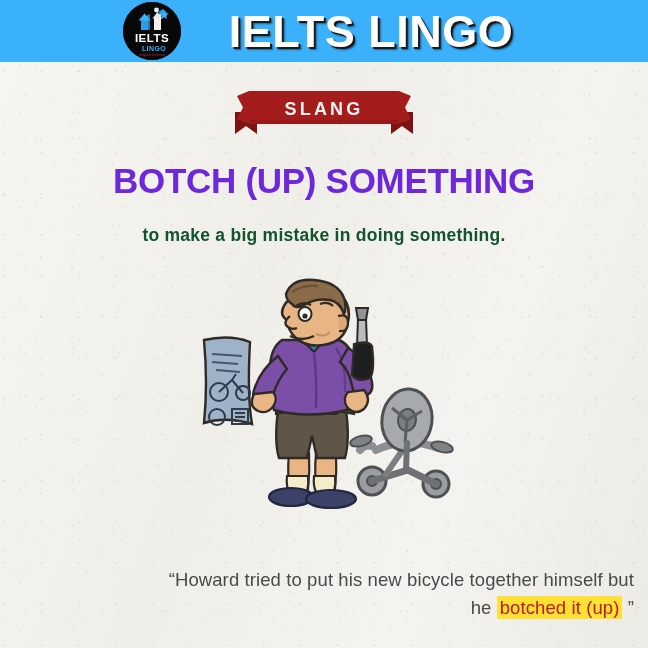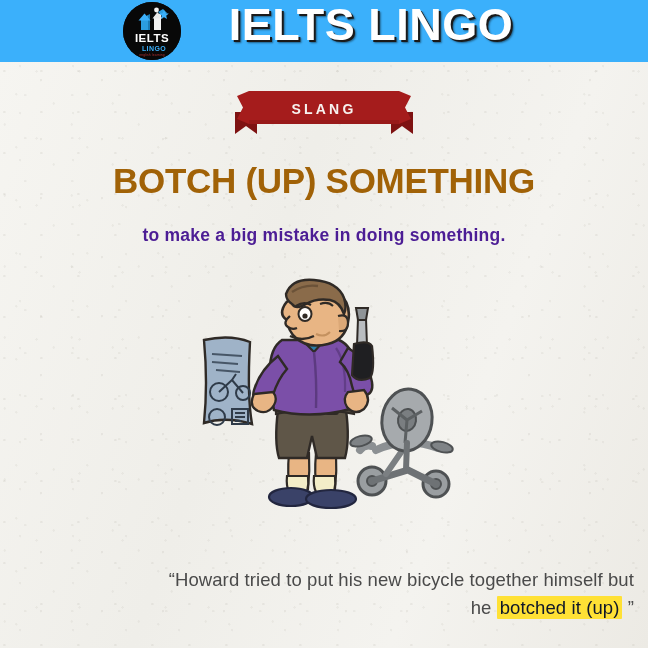--- a/index.html
+++ b/index.html
@@ -26,69 +26,69 @@
       linear-gradient(110deg,#f6f5f1 0%,#efeee9 40%,#f4f3ef 70%,#eceae4 100%);
     background-size:37px 41px,53px 47px,61px 59px,43px 67px,71px 53px,47px 43px,59px 61px,67px 71px,100% 100%;
   }
 
   
   .header{
     position:absolute;left:0;top:0;width:648px;height:62px;
     background:#3bb0fb;display:flex;align-items:center;justify-content:center;
     overflow:hidden;
   }
-  .brand-wrap{display:flex;gap:4px;transform:translateX(-6px);}
+  .brand-wrap{display:flex;align-items:center;gap:4px;transform:translateX(-6px);}
   .logo{
     position:relative;width:58px;height:58px;border-radius:50%;
     background:radial-gradient(circle at 42% 36%,#1b1b1b 0%,#070707 70%,#000 100%);
     flex:0 0 auto;display:block;
   }
   .logo svg{position:absolute;left:0;top:0;}
   .brand-title{
     color:#ffffff;font-size:45px;font-weight:700;letter-spacing:.5px;
     line-height:1;font-family:"Liberation Sans",sans-serif;
     text-shadow:2px 2px 0 #1a1a1a, 3px 3px 2px rgba(0,0,0,.45);
     white-space:nowrap;
     margin-left:44px;
   }
 
   
   .ribbon{position:absolute;left:50%;top:88px;transform:translateX(-50%);width:186px;height:48px;}
   .ribbon svg{display:block;}
   .ribbon-label{
     position:absolute;left:0;top:0;width:186px;height:42px;
     display:flex;align-items:center;justify-content:center;
-    color:#f7f2ef;font-size:14px;font-weight:600;letter-spacing:3.2px;
+    color:#f7f2ef;font-size:18px;font-weight:600;letter-spacing:3.2px;
     font-family:"Liberation Sans",sans-serif;
   }
 
   
   .term{
     position:absolute;left:0;top:163px;width:648px;text-align:center;
-    color:#a16207;font-size:35px;font-weight:700;letter-spacing:-.3px;
+    color:#6d28d9;font-size:35px;font-weight:700;letter-spacing:-.3px;
     font-family:"Liberation Sans",sans-serif;line-height:1.05;
   }
   .definition{
     position:absolute;left:0;top:225px;width:648px;text-align:center;
-    color:#4c1d95;font-size:17.5px;font-weight:700;letter-spacing:.25px;
+    color:#14532d;font-size:17.5px;font-weight:700;letter-spacing:.25px;
     font-family:"Liberation Sans",sans-serif;
   }
 
   
   .illustration{position:absolute;left:186px;top:278px;width:290px;height:235px;}
   .illustration svg{display:block;}
 
   
   .quote{
     position:absolute;left:14px;top:566px;width:620px;text-align:right;
     color:#4a4a4a;font-size:18.5px;line-height:1.5;letter-spacing:.1px;
     font-family:"Liberation Sans",sans-serif;
   }
   .quote .hl{
-    background:#ffe135;color:#0f172a;padding:1px 3px;border-radius:1px;
+    background:#ffe135;color:#b91c1c;padding:1px 3px;border-radius:1px;
     box-decoration-break:clone;-webkit-box-decoration-break:clone;
   }
 </style>
 </head>
 <body>
 
 <div class="page">
 
   <div class="paper-texture"></div>
 

